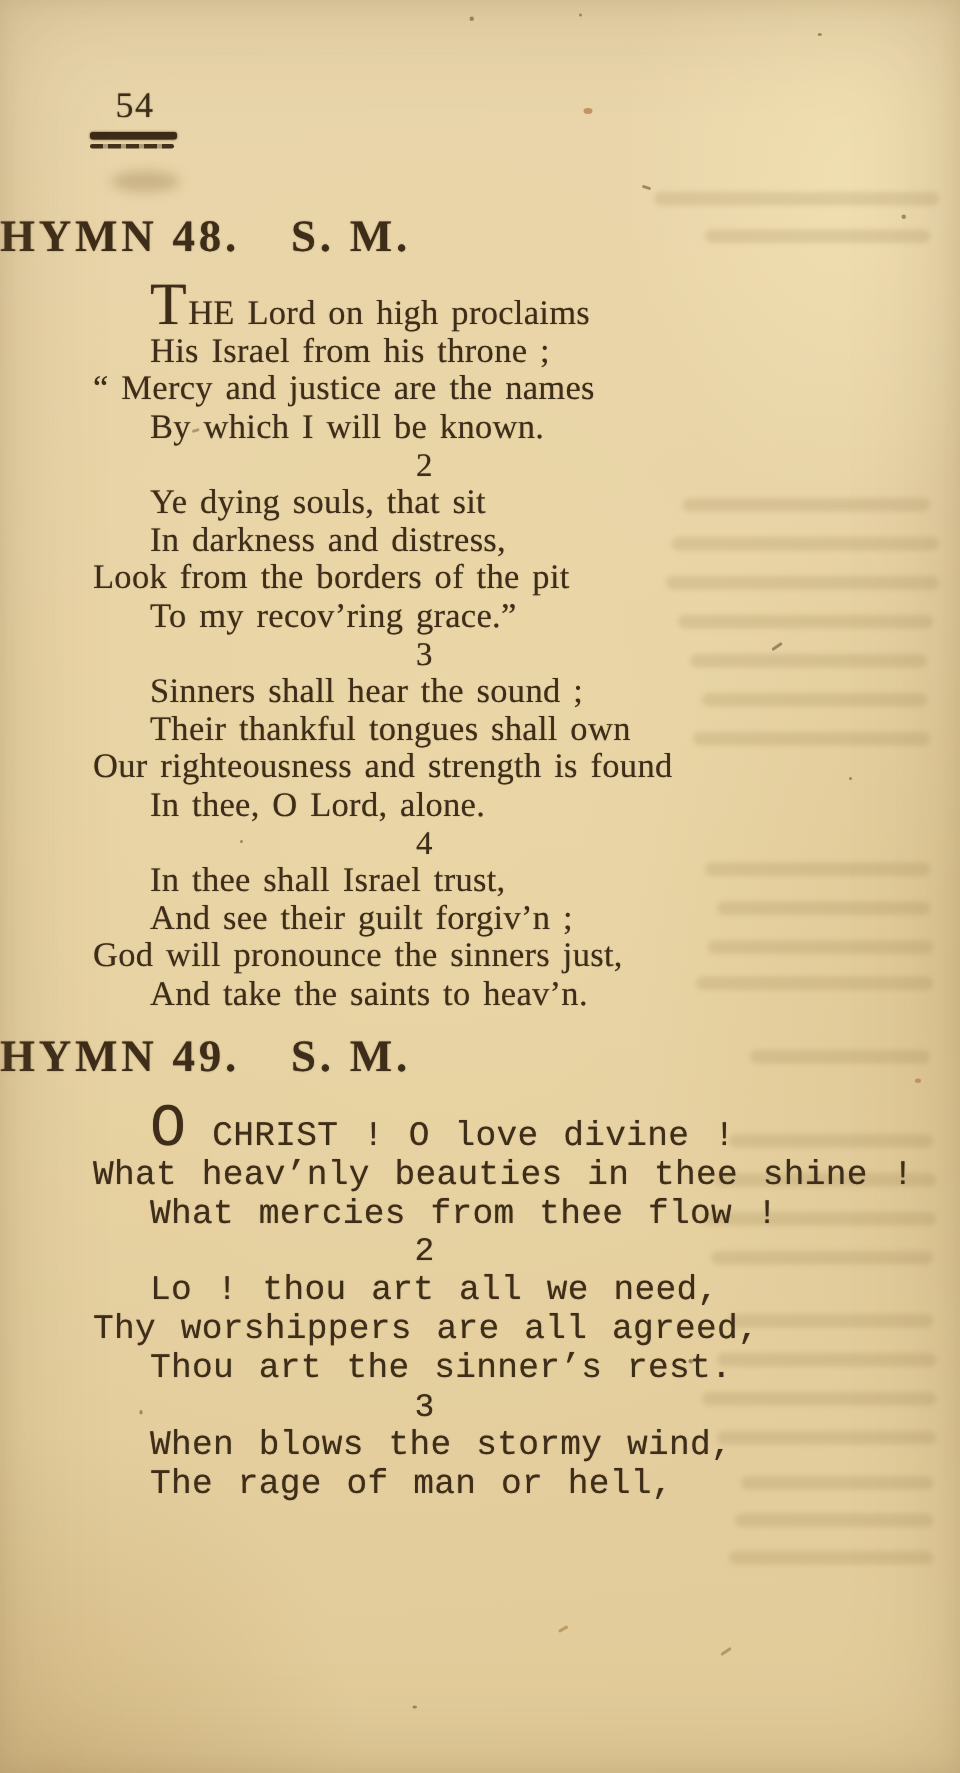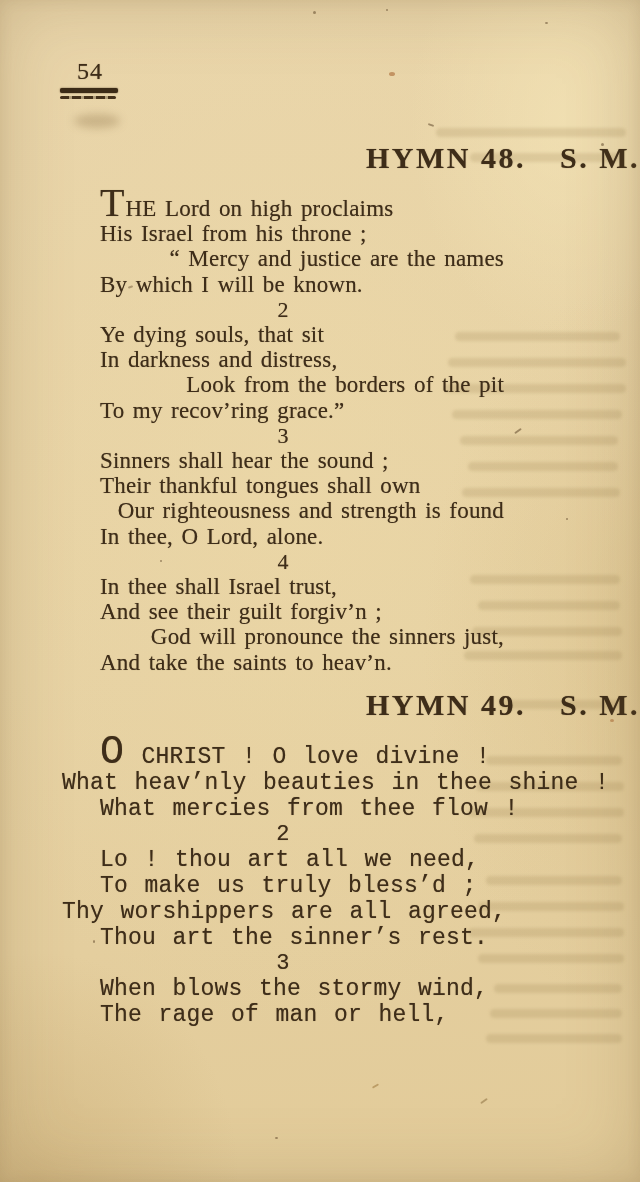--- a/index.html
+++ b/index.html
@@ -33,34 +33,34 @@
     text-shadow:0 0 1px rgba(62,45,25,.6);}
   .rule{margin-top:3px;width:58px;}
   .rule-top{height:5px;border-radius:2px;background:#3b2b17;
     box-shadow:0 0 1.5px rgba(59,43,23,.9);}
   .rule-bot{height:2.5px;margin-top:3px;width:56px;border-radius:2px;
     background:repeating-linear-gradient(90deg,#43311b 0 9px,rgba(67,49,27,.35) 9px 12px);}
   .smudge{position:absolute;left:14px;top:56px;width:46px;height:14px;border-radius:50%;
     background:rgba(122,92,50,.28);filter:blur(4px);}
   
   .hymn-title{
-    position:absolute;left:0;width:100%;margin:0;text-align:right;
+    position:absolute;left:0;width:100%;margin:0;text-align:left;
     font-size:30px;font-weight:600;letter-spacing:2.5px;
     text-shadow:0 0 1px rgba(62,45,25,.55);
   }
   .hymn-title .meter{margin-left:34px;}
   
   .poem{position:absolute;left:62px;width:442px;
     font-size:23px;word-spacing:2.5px;letter-spacing:.2px;white-space:nowrap;
     text-shadow:0 0 .7px rgba(62,45,25,.55);}
   .poem48{top:196px;line-height:25.2px;}
   .poem49{top:745px;line-height:25.8px;font-family:Liberation Mono, monospace;}
   .poem p{margin:0;}
   .line.in{padding-left:38px;}
-  .line.out{padding-left:0;text-align:right;}
+  .line.out{padding-left:0;}
   .vnum{text-align:center;font-size:22px;}
   .initial{font-size:40px;line-height:0;letter-spacing:1px;}
 </style>
 </head>
 <body>
 
 <div class="page">
 
   <div class="ghosts">
     <i style="left:436px;top:128px;width:190px"></i>
@@ -126,21 +126,20 @@
 
   <h2 class="hymn-title" style="top:688px">
     <span>HYMN 49.</span><span class="meter">S. M.</span>
   </h2>
   <div class="poem poem49">
       <p class="line in opening"><span class="initial">O</span><span> CHRIST ! O love divine !</span></p>
       <p class="line out"><span>What heav’nly beauties in thee shine !</span></p>
       <p class="line in"><span>What mercies from thee flow !</span></p>
       <p class="vnum">2</p>
       <p class="line in"><span>Lo ! thou art all we need,</span></p>
-      <p class="line in"><span>To make us truly bless’d ;</span></p>
       <p class="line out"><span>Thy worshippers are all agreed,</span></p>
       <p class="line in"><span>Thou art the sinner’s rest.</span></p>
       <p class="vnum">3</p>
       <p class="line in"><span>When blows the stormy wind,</span></p>
       <p class="line in"><span>The rage of man or hell,</span></p>
     </div>
 
   <div class="specks">
     <i style="left:313px;top:11px;width:3px;height:3px"></i>
     <i style="left:386px;top:9px;width:2px;height:2px"></i>

